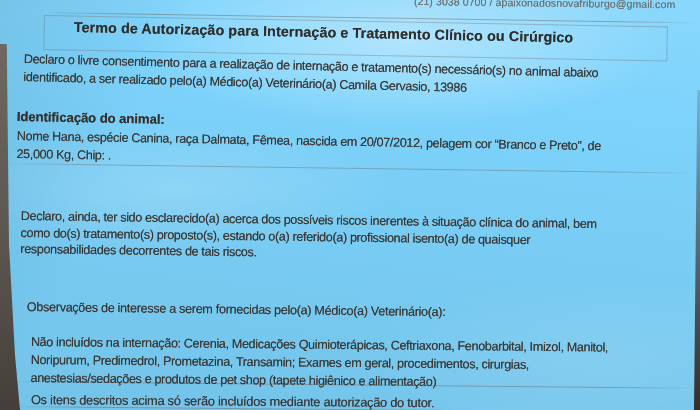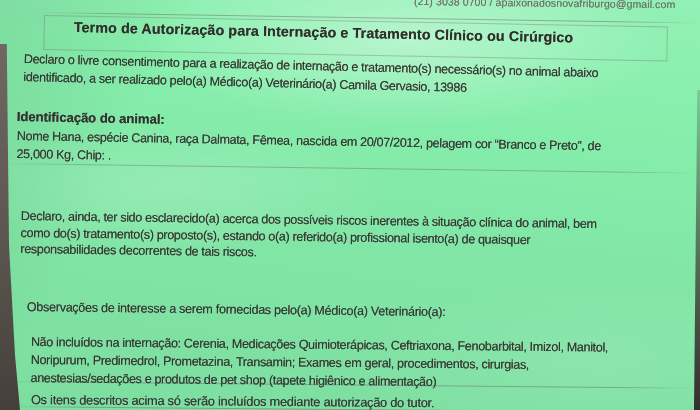--- a/index.html
+++ b/index.html
@@ -1,18 +1,18 @@
 <!DOCTYPE html>
 <html><head>
 <meta charset="utf-8">
 <style>
   html,body{margin:0;padding:0;background:#9a9896;}
   .photo{
     position:relative;width:700px;height:410px;overflow:hidden;
-    background:#86efac;
+    background:#7dd3fc;
     font-family:"Liberation Sans", sans-serif;
     -webkit-font-smoothing:antialiased;
   }
   
   .sheen{
     position:absolute;inset:0;pointer-events:none;
     background:
       radial-gradient(55% 30% at 58% 10%, rgba(255,255,255,.38), transparent 70%),
       radial-gradient(45% 22% at 25% 46%, rgba(255,255,255,.16), transparent 70%),
       radial-gradient(60% 35% at 85% 88%, rgba(255,255,255,.10), transparent 60%),

